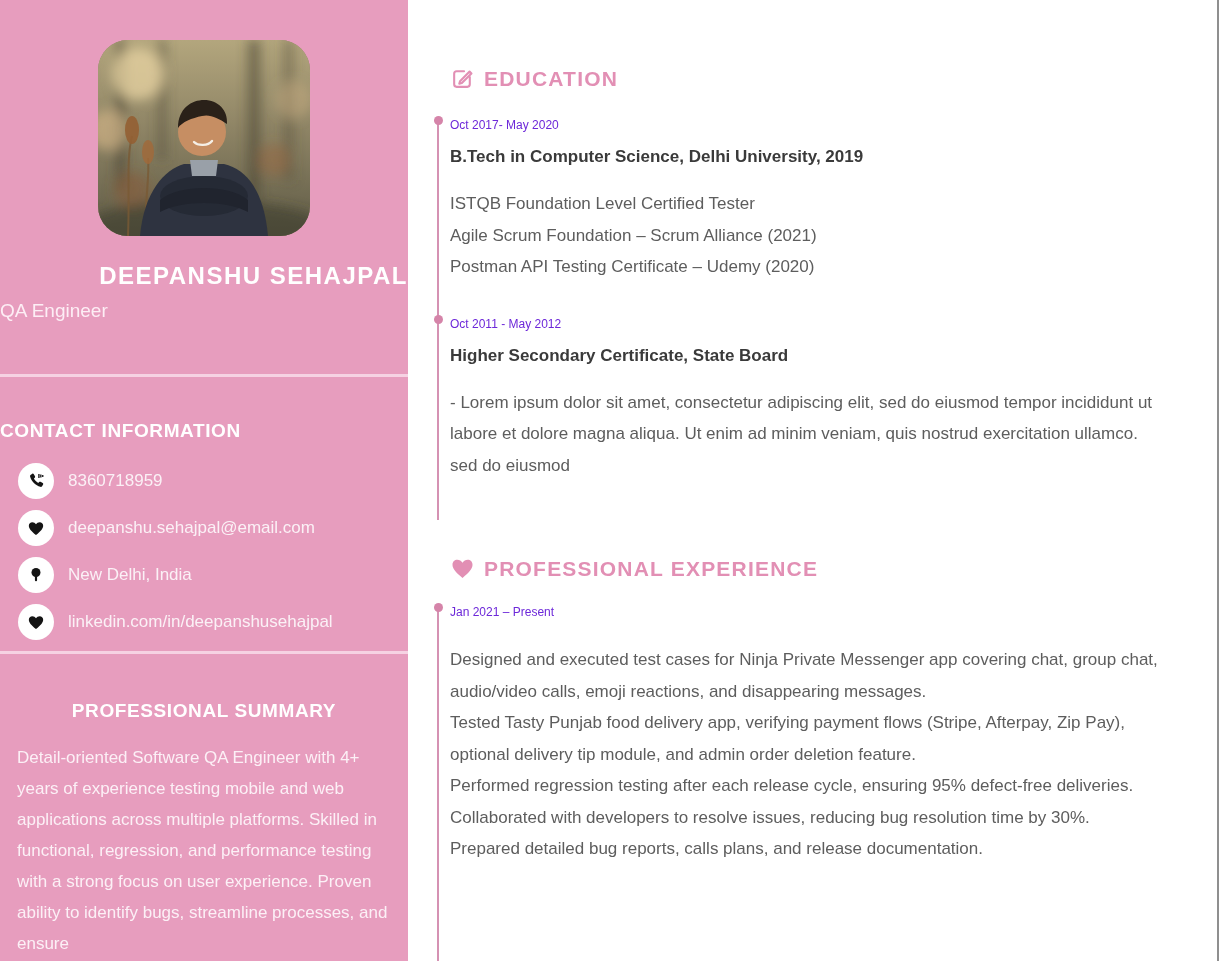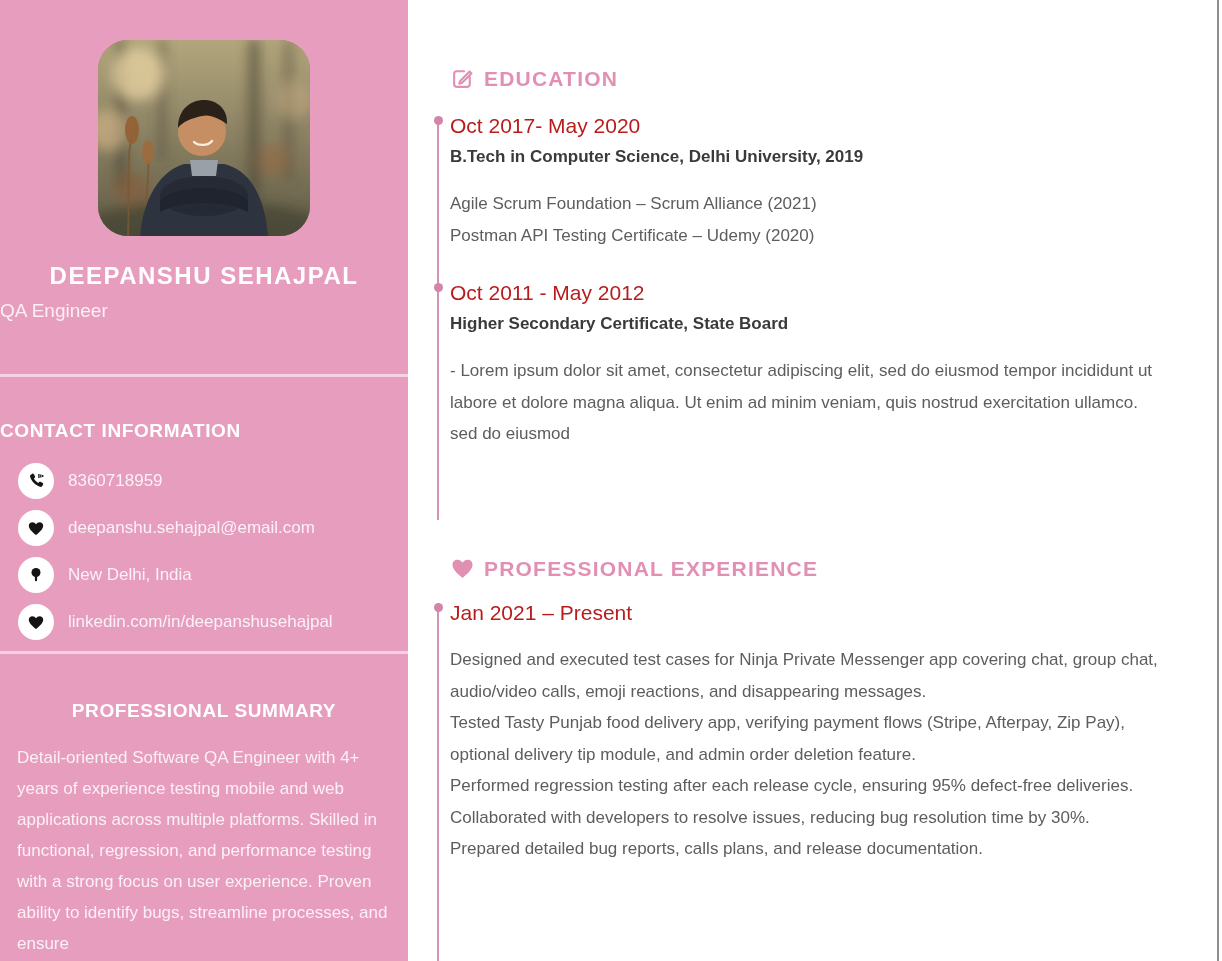--- a/index.html
+++ b/index.html
@@ -21,21 +21,21 @@
     position:absolute; left:0; top:0; width:408px; height:961px;
     background:#e79dbe; color:#ffffff;
   }
   .photo-frame {
     position:absolute; left:98px; top:40px; width:212px; height:196px;
     border-radius:30px; overflow:hidden; background:#8a8066;
   }
   .photo-frame svg { display:block; width:100%; height:100%; }
   .profile-name {
     position:absolute; left:0; top:262px; width:408px;
-    text-align:center; font-size:24px; font-weight:800; letter-spacing:1.5px;
+    text-align:right; font-size:24px; font-weight:800; letter-spacing:1.5px;
     color:#ffffff;
   }
   .profile-title {
     position:absolute; left:0; top:300px; width:408px;
     text-align:left; font-size:19px; font-weight:400; color:#fdeef5;
   }
   .side-divider {
     position:absolute; left:0; width:408px; height:3px; background:#f6d2e3;
   }
   .divider-1 { top:374px; }
@@ -91,21 +91,21 @@
   }
   .timeline.edu { top:110px; height:410px; }
   .timeline.exp { top:597px; height:364px; }
 
   .t-entry { position:relative; }
   .t-entry + .t-entry { margin-top:26px; }
   .t-dot {
     position:absolute; left:-16.5px; top:6px; width:9px; height:9px;
     border-radius:50%; background:#d584a9;
   }
-  .t-date { font-size:21px; line-height:31px; color:#b91c1c; }
+  .t-date { font-size:12px; line-height:31px; color:#6d28d9; }
   .t-title { font-size:17px; line-height:31px; font-weight:700; color:#3a3a3a; }
   .t-details { margin-top:16px; }
   .t-details p { font-size:17px; line-height:31.5px; color:#5d5d5d; }
 </style>
 </head>
 <body>
 
 <div class="page">
 
   <aside class="sidebar">
@@ -218,20 +218,21 @@
       </svg>
       <span class="section-title">EDUCATION</span>
     </div>
 
     <div class="timeline edu">
       <div class="t-entry">
         <span class="t-dot"></span>
         <div class="t-date">Oct 2017- May 2020</div>
         <div class="t-title">B.Tech in Computer Science, Delhi University, 2019</div>
         <div class="t-details">
+          <p>ISTQB Foundation Level Certified Tester</p>
           <p>Agile Scrum Foundation – Scrum Alliance (2021)</p>
           <p>Postman API Testing Certificate – Udemy (2020)</p>
         </div>
       </div>
       <div class="t-entry">
         <span class="t-dot"></span>
         <div class="t-date">Oct 2011 - May 2012</div>
         <div class="t-title">Higher Secondary Certificate, State Board</div>
         <div class="t-details">
           <p>- Lorem ipsum dolor sit amet, consectetur adipiscing elit, sed do eiusmod tempor incididunt ut labore et dolore magna aliqua. Ut enim ad minim veniam, quis nostrud exercitation ullamco. sed do eiusmod</p>

